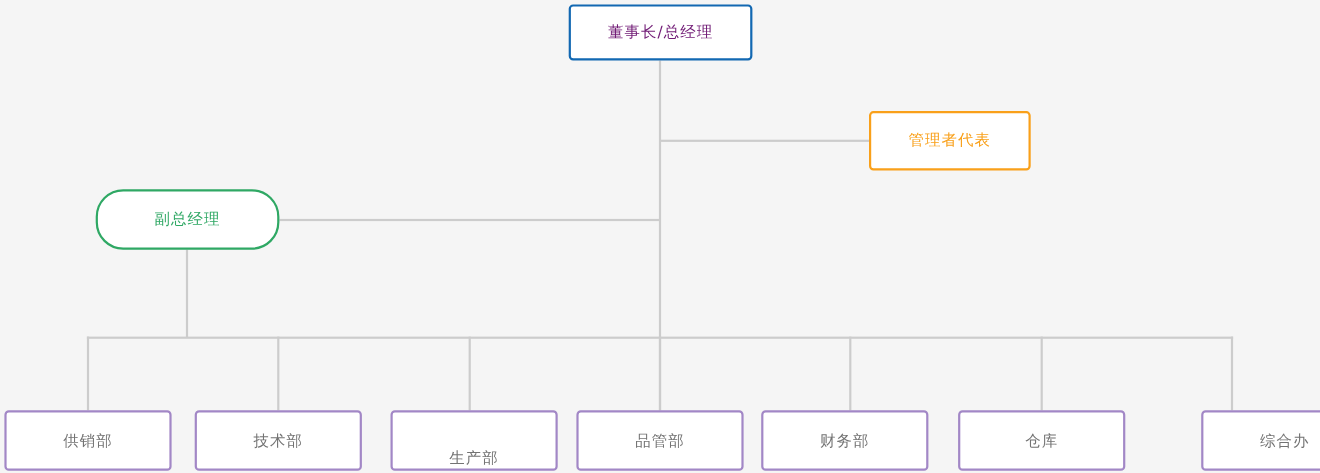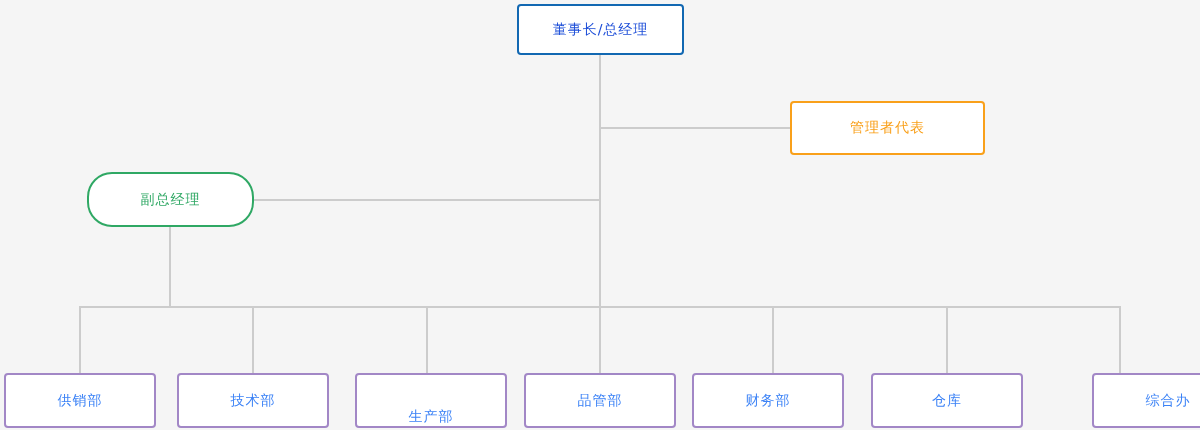--- a/index.html
+++ b/index.html
@@ -19,24 +19,24 @@
     position: absolute;
     background: #ffffff;
     border: 2px solid;
     border-radius: 4px;
     display: flex;
     align-items: center;
     justify-content: center;
     font-size: 14px;
     letter-spacing: 1px;
   }
-  .node-root   { left: 517px; top: 4px;   width: 167px; height: 51px; border-color: #1268b2; color: #1d4ed8; }
-  .node-mgmt   { left: 790px; top: 101px; width: 195px; height: 54px; border-color: #f9a01a; color: #f9a01a; }
+  .node-root   { left: 517px; top: 4px;   width: 167px; height: 51px; border-color: #1268b2; color: #701a75; }
+  .node-mgmt   { left: 790px; top: 101px; width: 147px; height: 54px; border-color: #f9a01a; color: #f9a01a; }
   .node-deputy { left: 87px;  top: 172px; width: 167px; height: 55px; border-color: #2fa864; color: #2fa864; border-radius: 25px; }
-  .node-dept   { top: 373px; width: 152px; height: 55px; border-color: #a287c6; color: #3b82f6; }
+  .node-dept   { top: 373px; width: 152px; height: 55px; border-color: #a287c6; color: #737373; }
   .dept-0 { left: 4px; }
   .dept-1 { left: 177px; font-family: Liberation Mono, monospace; }
   .dept-2 { left: 355px; align-items: flex-end; }
   .dept-3 { left: 524px; }
   .dept-4 { left: 660px; margin-left: 32px; }
   .dept-5 { left: 871px; text-align: right; }
   .dept-6 { left: 1044px; margin-left: 48px; }
   .line { position: absolute; background: #cccccc; }
   .line-v-root   { left: 599px; top: 55px;  width: 2px;    height: 318px; }
   .line-h-mgmt   { left: 600px; top: 127px; width: 190px;  height: 2px; }

